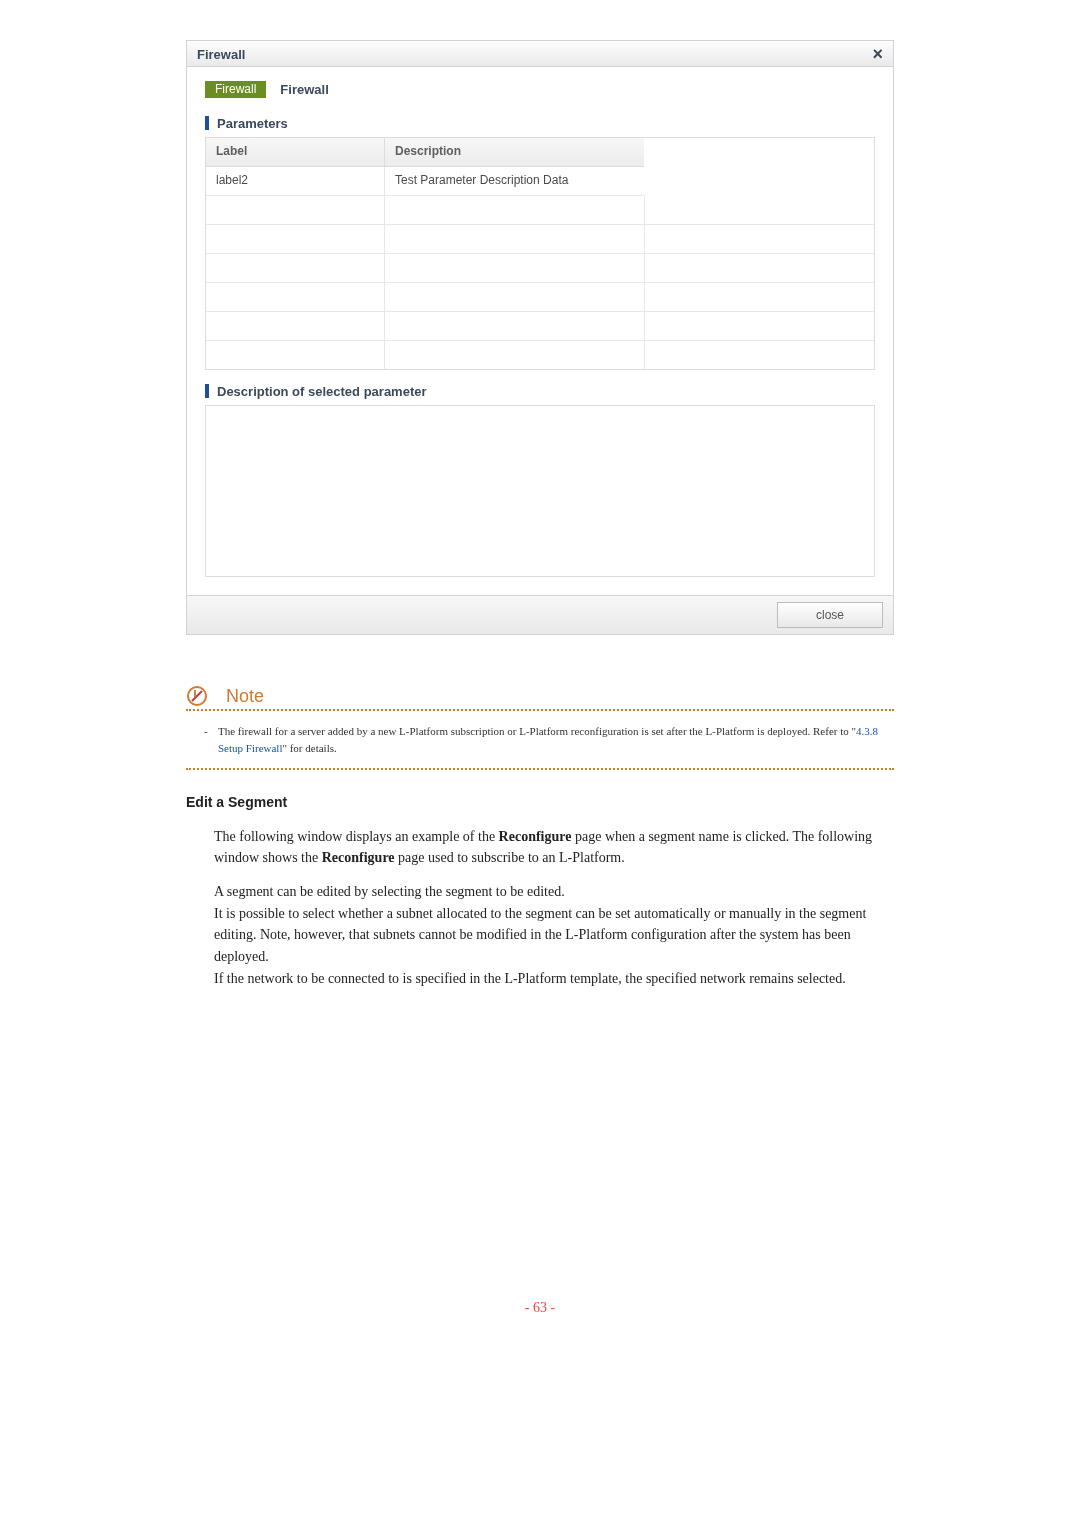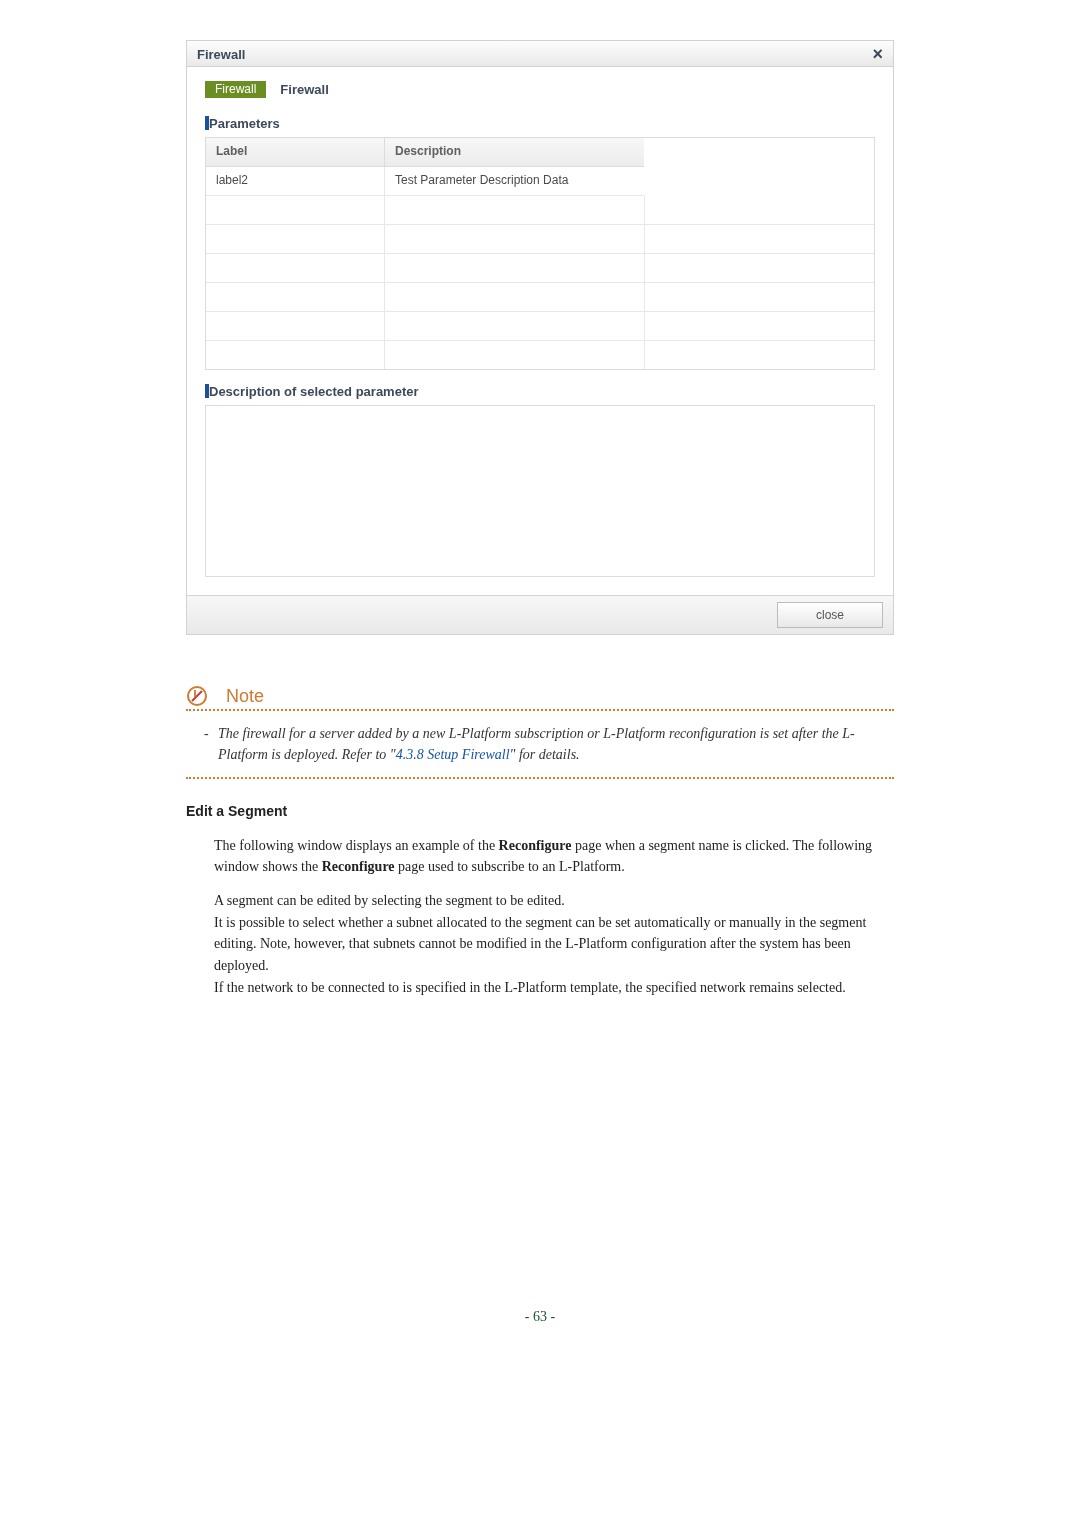--- a/index.html
+++ b/index.html
@@ -56,20 +56,21 @@
   padding: 1px 10px 2px;
 }
 .tag-label {
   font-weight: bold;
   font-size: 13px;
   color: #3b4a5b;
 }
 .sec-header {
   display: flex;
   align-items: flex-start;
+  gap: 8px;
   margin-bottom: 6px;
 }
 .sec-bar {
   width: 4px;
   height: 14px;
   background: #1c4f9c;
 }
 .sec-title {
   font-weight: bold;
   font-size: 13px;
@@ -141,25 +142,24 @@
   margin-bottom: 2px;
 }
 .note-icon-svg { display: block; }
 .dot-sep {
   border: none;
   border-top: 2px dotted #d07a2e;
   margin: 0 0 6px;
 }
 .note-body {
   font-family: "Times New Roman", Times, serif;
-  font-size: 14px;
+  font-size: 11px;
   line-height: 1.5;
   color: #333;
   padding: 6px 0 6px 18px;
-  font-style: italic;
 }
 .note-li {
   position: relative;
   padding-left: 14px;
 }
 .note-li:before {
   content: "-";
   position: absolute;
   left: 0;
 }
@@ -180,21 +180,21 @@
   color: #222;
 }
 .body-para {
   padding-left: 28px;
   margin-bottom: 12px;
 }
 .page-footer {
   text-align: center;
   font-family: "Times New Roman", Times, serif;
   font-size: 14px;
-  color: #14532d;
+  color: #ef4444;
   margin-top: 310px;
 }
 </style>
 </head>
 <body>
 
 <div class="page">
 
   <div class="dialog">
     <div class="dlg-header">

